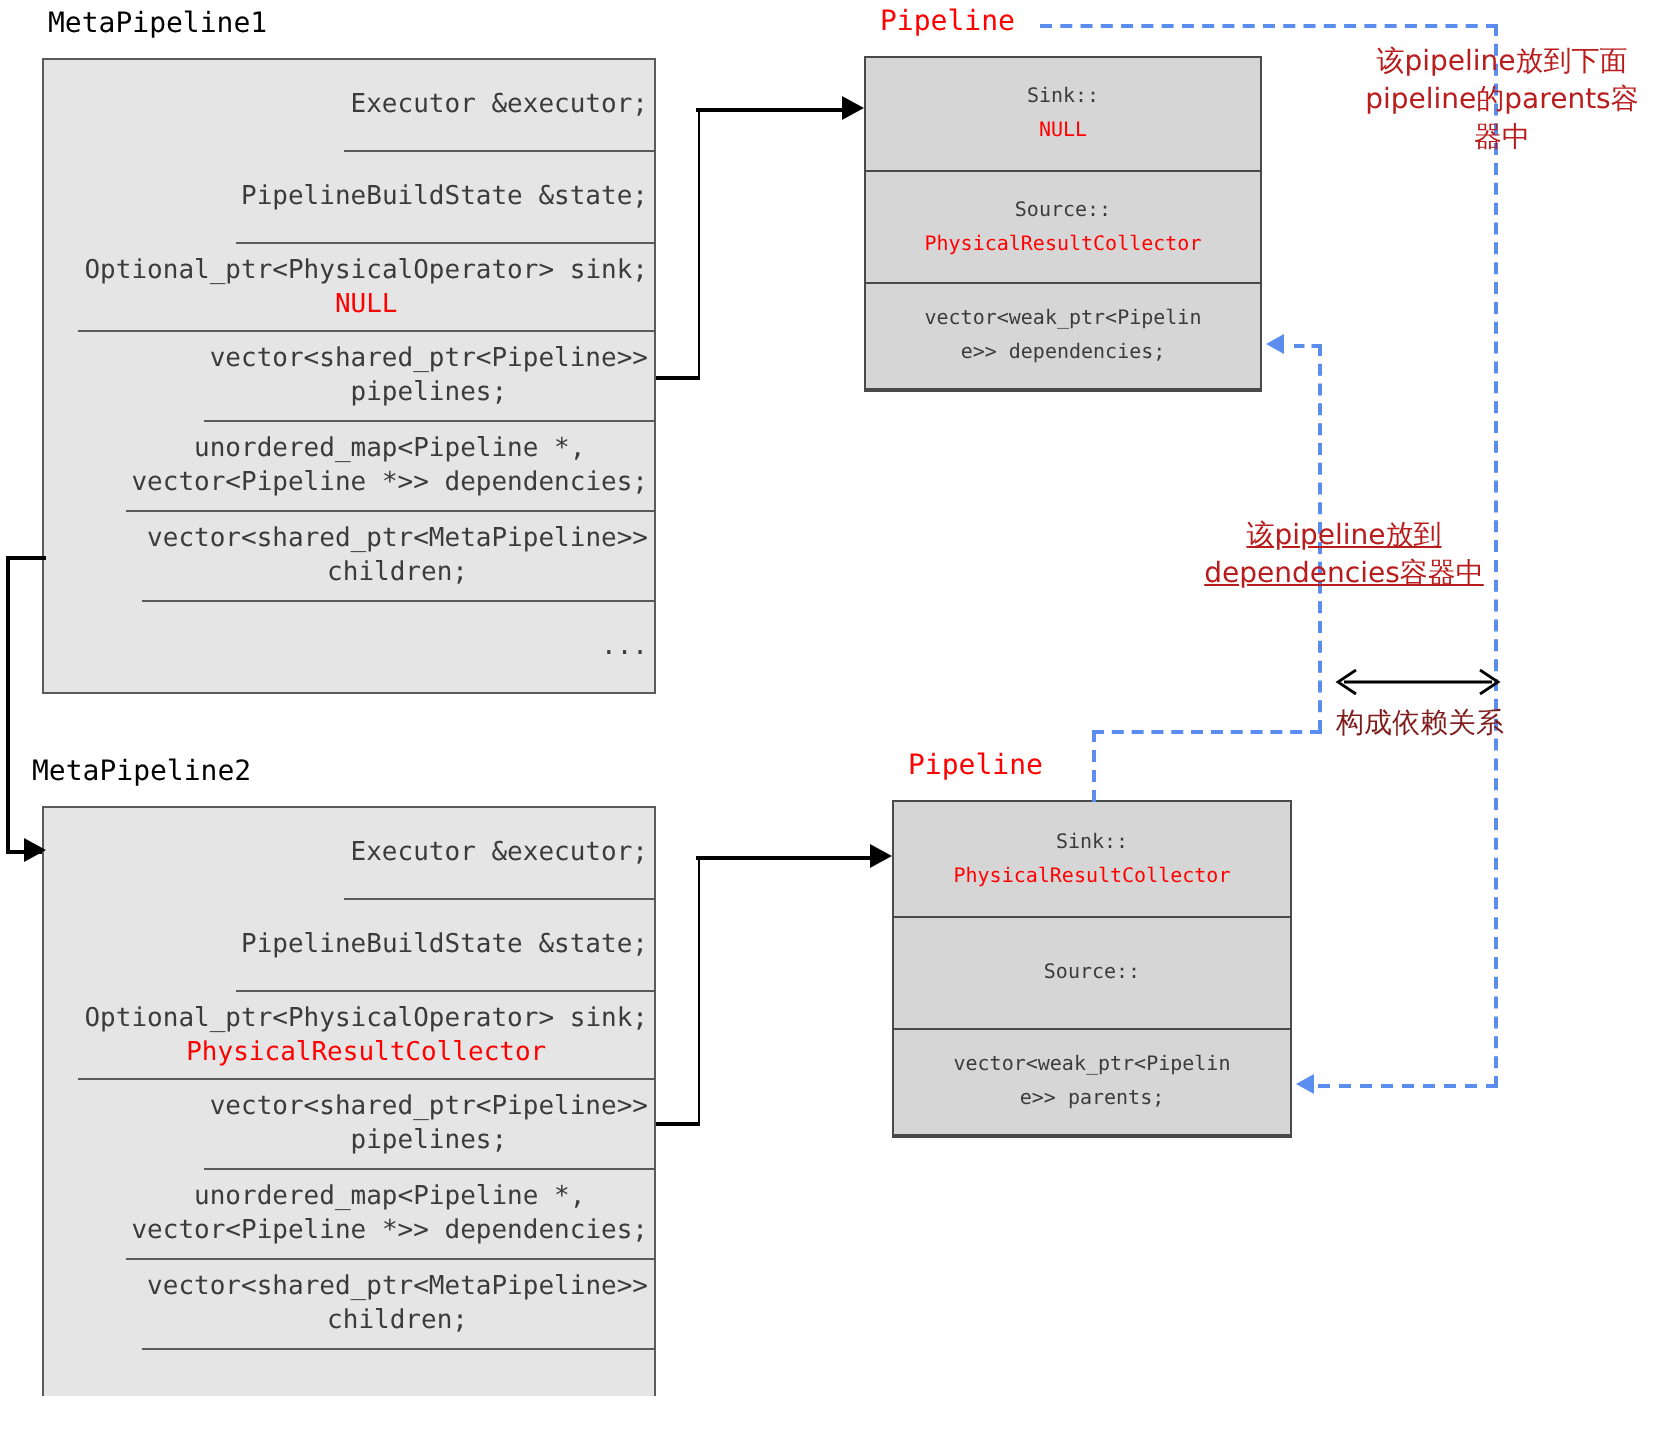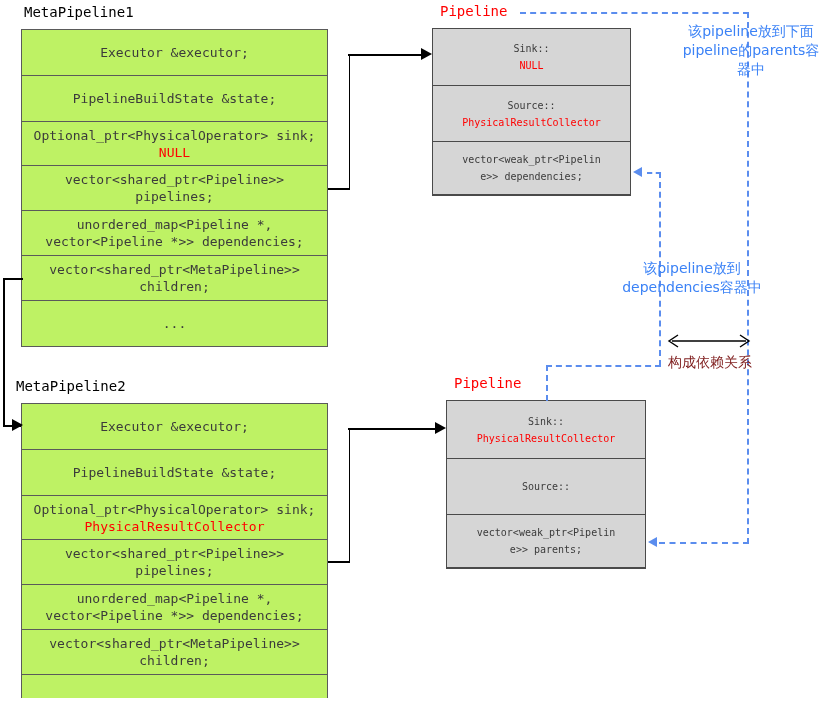--- a/index.html
+++ b/index.html
@@ -28,22 +28,23 @@
   .class-title.red { color: #ff0000; }
 
   .box {
     position: absolute;
     box-sizing: border-box;
     border: 1.5px solid #555555;
     display: flex;
     flex-direction: column;
   }
   .box.meta {
-    background: #bef264;
+    background: #e5e5e5;
     border-color: #5a5a5a;
+    align-items: flex-end;
   }
   .box.pipe {
     background: #d6d6d6;
     border-color: #4a4a4a;
   }
   .cell {
     box-sizing: border-box;
     display: flex;
     flex-direction: column;
     align-items: center;
@@ -102,21 +103,21 @@
     border-right: 9px solid #5b8dee;
   }
 
   
   .note {
     position: absolute;
     font-family: "DejaVu Sans", "Liberation Sans", sans-serif;
     font-size: 14px;
     line-height: 19px;
     text-align: center;
-    color: #3b82f6;
+    color: #b91c1c;
     white-space: pre-line;
   }
   .note.blue { color: #7f1d1d; }
 
   
   .dbl-arrow { position: absolute; }
 </style>
 </head>
 <body>
 
@@ -193,21 +194,21 @@
   <div class="dl v" style="left:546px; top:365px; height:36px;"></div>
   <div class="dl h" style="left:546px; top:365px; width:115px;"></div>
   <div class="dl v" style="left:659px; top:172px; height:194px;"></div>
   <div class="dl h" style="left:647px; top:172px; width:14px;"></div>
   <div class="arrow-l-blue" style="left:633px; top:167px;"></div>
 
   <div class="note" style="left:672px; top:22px; width:158px;">该pipeline放到下面
 pipeline的parents容
 器中</div>
 
-  <div class="note" style="left:612px; top:259px; width:160px;">该pipeline放到
+  <div class="note" style="left:592px; top:259px; width:160px;text-decoration:underline;">该pipeline放到
 dependencies容器中</div>
 
   <svg class="dbl-arrow" style="left:664px; top:330px;" width="90" height="22" viewBox="0 0 90 22">
     <line x1="8" y1="11" x2="82" y2="11" stroke="#000000" stroke-width="1.4"></line>
     <polyline points="14,5 5,11 14,17" fill="none" stroke="#000000" stroke-width="1.4"></polyline>
     <polyline points="76,5 85,11 76,17" fill="none" stroke="#000000" stroke-width="1.4"></polyline>
   </svg>
   <div class="note blue" style="left:660px; top:353px; width:100px; text-align:center;">构成依赖关系</div>
 
 </div>

